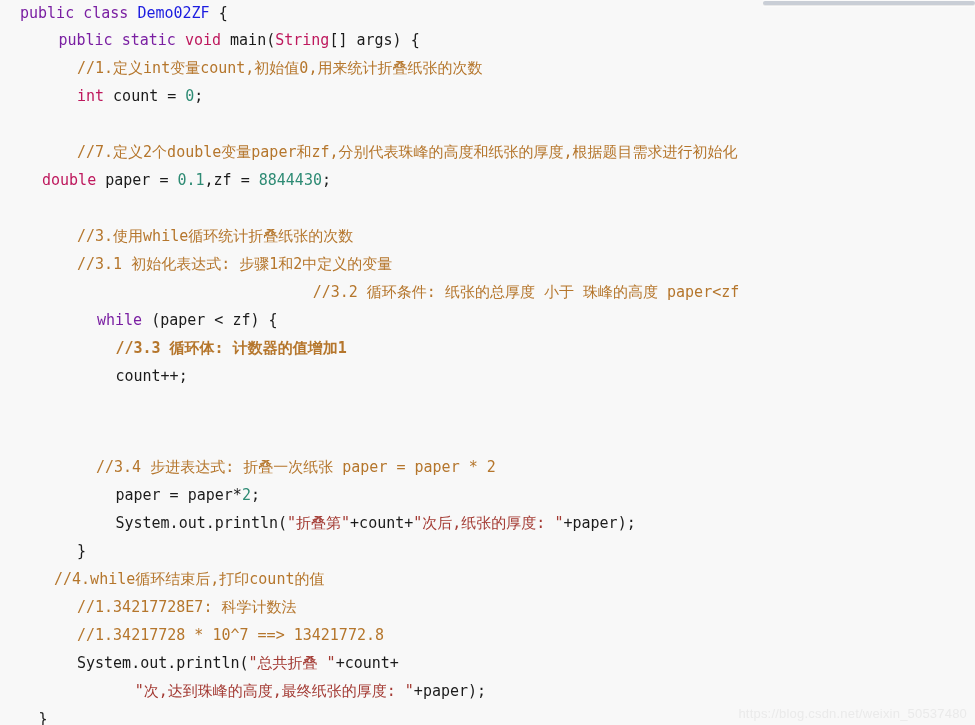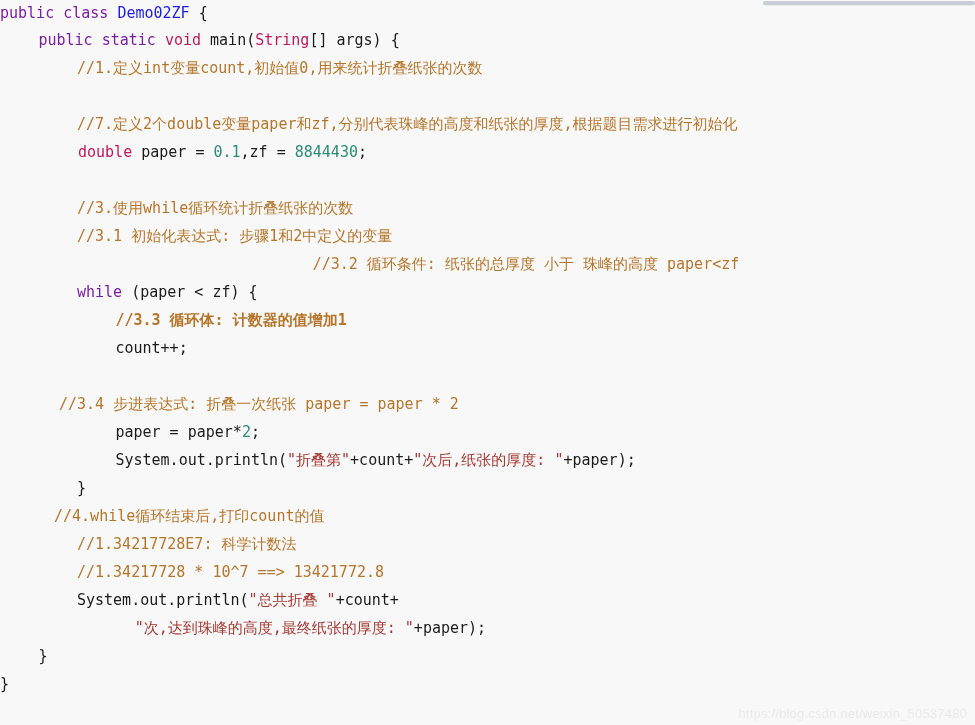--- a/index.html
+++ b/index.html
@@ -62,21 +62,21 @@
     height: 28px;
     line-height: 28px;
     font-size: 15px;
     white-space: pre;
     color: #1b1b1b;
     letter-spacing: 0px;
   }
   .line:first-child { line-height: 26px; height: 26px; }
 
   
-  .kw   { color: #7a1fa2; }   
+  .kw   { color: #7a1fa2; margin-left: 20px; }   
   .typ  { color: #be185d; }   
   .cls  { color: #1c1ce0; }   
   .num  { color: #2e8b74; }   
   .cmt  { color: #b5762c; }   
   .str  { color: #a33a33; }   
   .pl   { color: #1b1b1b; }   
 
   
   #watermark {
     position: absolute;
@@ -96,32 +96,33 @@
 
   <div id="hscroll">
     <div class="track"></div>
     <div class="thumb"></div>
   </div>
 
   <div id="code">
       <div class="line" style="padding-left: 0px;"><span class="kw">public class </span><span class="cls">Demo02ZF</span><span class="pl"> {</span></div>
       <div class="line" style="padding-left: 38.48px;"><span class="kw">public static </span><span class="typ">void </span><span class="pl">main(</span><span class="typ">String</span><span class="pl">[] args) {</span></div>
       <div class="line" style="padding-left: 76.96px;"><span class="cmt">//1.定义int变量count,初始值0,用来统计折叠纸张的次数</span></div>
+      <div class="line" style="padding-left: 76.96px;"><span class="typ">int </span><span class="pl">count = </span><span class="num">0</span><span class="pl">;</span></div>
       <div class="line" style="padding-left: 0px;">&nbsp;</div>
       <div class="line" style="padding-left: 76.96px;"><span class="cmt">//7.定义2个double变量paper和zf,分别代表珠峰的高度和纸张的厚度,根据题目需求进行初始化</span></div>
-      <div class="line" style="padding-left: 42px; margin-left: 36px;"><span class="typ">double </span><span class="pl">paper = </span><span class="num">0.1</span><span class="pl">,zf = </span><span class="num">8844430</span><span class="pl">;</span></div>
+      <div class="line" style="padding-left: 42px;"><span class="typ">double </span><span class="pl">paper = </span><span class="num">0.1</span><span class="pl">,zf = </span><span class="num">8844430</span><span class="pl">;</span></div>
       <div class="line" style="padding-left: 0px;">&nbsp;</div>
       <div class="line" style="padding-left: 76.96px;"><span class="cmt">//3.使用while循环统计折叠纸张的次数</span></div>
       <div class="line" style="padding-left: 76.96px;"><span class="cmt">//3.1 初始化表达式: 步骤1和2中定义的变量</span></div>
       <div class="line" style="padding-left: 76.96px; text-align: center;"><span class="cmt">//3.2 循环条件: 纸张的总厚度 小于 珠峰的高度 paper&lt;zf</span></div>
       <div class="line" style="padding-left: 76.96px;"><span class="kw">while </span><span class="pl">(paper &lt; zf) {</span></div>
       <div class="line" style="padding-left: 115.44px; font-weight: bold;"><span class="cmt">//3.3 循环体: 计数器的值增加1</span></div>
       <div class="line" style="padding-left: 115.44px;"><span class="pl">count++;</span></div>
       <div class="line" style="padding-left: 0px;">&nbsp;</div>
-      <div class="line" style="padding-left: 59px;"><span class="cmt">//3.4 步进表达式: 折叠一次纸张 paper = paper * 2</span></div>
+      <div class="line" style="padding-left: 96px; margin-top: 35px;"><span class="cmt">//3.4 步进表达式: 折叠一次纸张 paper = paper * 2</span></div>
       <div class="line" style="padding-left: 115.44px;"><span class="pl">paper = paper*</span><span class="num">2</span><span class="pl">;</span></div>
       <div class="line" style="padding-left: 115.44px;"><span class="pl">System.out.println(</span><span class="str">"折叠第"</span><span class="pl">+count+</span><span class="str">"次后,纸张的厚度: "</span><span class="pl">+paper);</span></div>
       <div class="line" style="padding-left: 76.96px;"><span class="pl">}</span></div>
       <div class="line" style="padding-left: 54px;"><span class="cmt">//4.while循环结束后,打印count的值</span></div>
       <div class="line" style="padding-left: 76.96px;"><span class="cmt">//1.34217728E7: 科学计数法</span></div>
       <div class="line" style="padding-left: 76.96px;"><span class="cmt">//1.34217728 * 10^7 ==&gt; 13421772.8</span></div>
       <div class="line" style="padding-left: 76.96px;"><span class="pl">System.out.println(</span><span class="str">"总共折叠 "</span><span class="pl">+count+</span></div>
       <div class="line" style="padding-left: 134.68px;"><span class="str">"次,达到珠峰的高度,最终纸张的厚度: "</span><span class="pl">+paper);</span></div>
       <div class="line" style="padding-left: 38.48px;"><span class="pl">}</span></div>
       <div class="line" style="padding-left: 0px;"><span class="pl">}</span></div>

